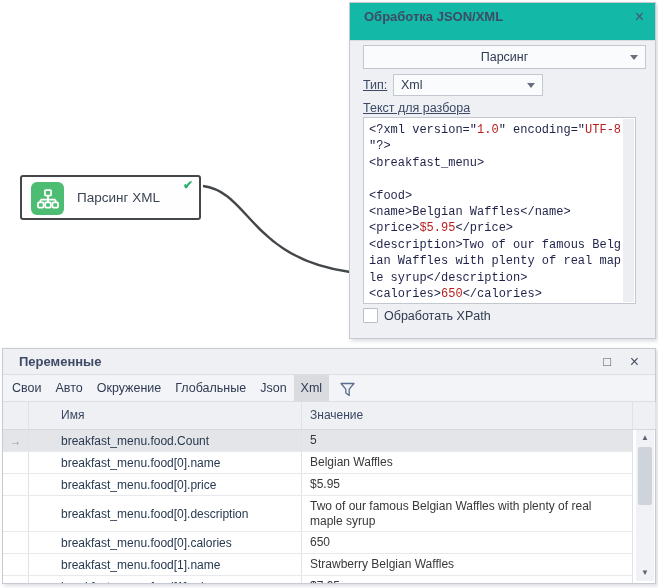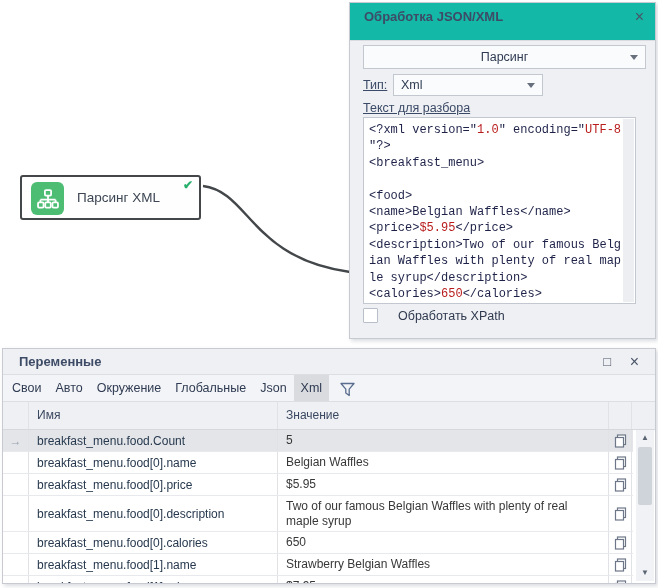--- a/index.html
+++ b/index.html
@@ -65,21 +65,21 @@
   }
   .code { color:#1e2248; }
   .val { color:#b91c1c; }
   #code-scroll { position:absolute; top:1px; right:1px; bottom:1px; width:11px; background:#eceef2; }
 
   #xpath-row { position:absolute; left:13px; top:305px; height:16px; }
   #xpath-box {
     position:absolute; left:0; top:0; width:15px; height:15px;
     background:#fff; border:1px solid #b9bfc8; border-radius:1px;
   }
-  #xpath-label { position:absolute; left:21px; top:1px; white-space:nowrap; color:#2f3a4f; font-size:12.5px;margin-left:14px; }
+  #xpath-label { position:absolute; left:21px; top:1px; white-space:nowrap; color:#2f3a4f; font-size:12.5px; }
 
   
   #vars {
     position:absolute; left:2px; top:348px; width:654px; height:236px;
     background:#ffffff; border:1px solid #c7cad1; box-shadow:2px 2px 4px rgba(80,90,110,.22);
   }
   .vars-title {
     position:absolute; left:0; top:0; right:0; height:26px;
     background:#eff0f3; border-bottom:1px solid #dcdee2;
   }
@@ -96,21 +96,21 @@
   .tab.active { background:#d9dbdf; }
   .funnel { margin:5px 0 0 10px; }
 
   .thead {
     position:absolute; left:0; top:53px; right:0; height:28px;
     background:#eff0f3; border-bottom:1px solid #d5d8dd; display:flex; color:#3a4861;
   }
   .thead .c { line-height:27px; }
   .c { padding:0 8px; overflow:hidden; }
   .c.gut { width:26px; flex:none; border-right:1px solid #e0e2e6; padding:0; text-align:center; }
-  .c.name { width:249px; flex:none; border-right:1px solid #e0e2e6; }
+  .c.name { width:249px; flex:none; border-right:1px solid #e0e2e6;margin-left:24px; }
   .c.value { width:331px; flex:none; border-right:1px solid #e0e2e6; }
   .c.copy { width:23px; flex:none; border-right:1px solid #e0e2e6; padding:0; display:flex; align-items:center; justify-content:center; }
   .c.scrollsp { width:21px; flex:none; padding:0; }
 
   #tbody { position:absolute; left:0; top:81px; right:22px; bottom:0; overflow:hidden; }
   .trow { display:flex; border-bottom:1px solid #e8e9ec; background:#fff; min-height:22px; }
   .trow .c { display:flex; align-items:center; }
   .trow .c.name { color:#27394e; font-size:12px; }
   .trow .c.value { color:#383838; font-size:12px; line-height:14.5px; padding-top:3px; padding-bottom:3px; }
   .trow.sel { background:#e3e5e9; }

